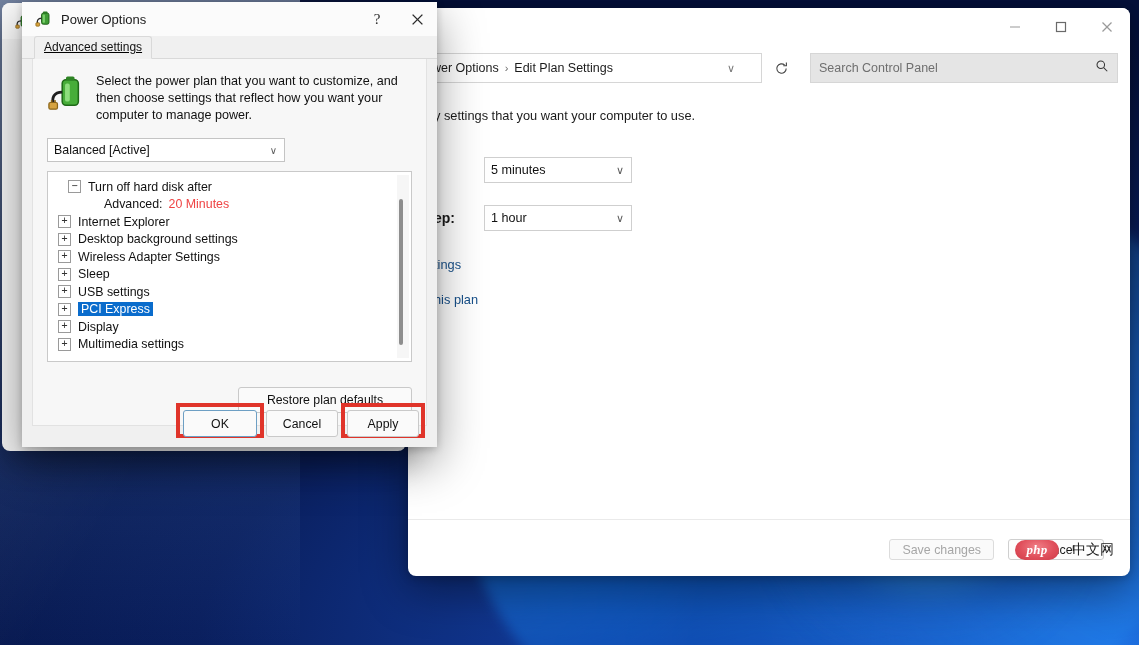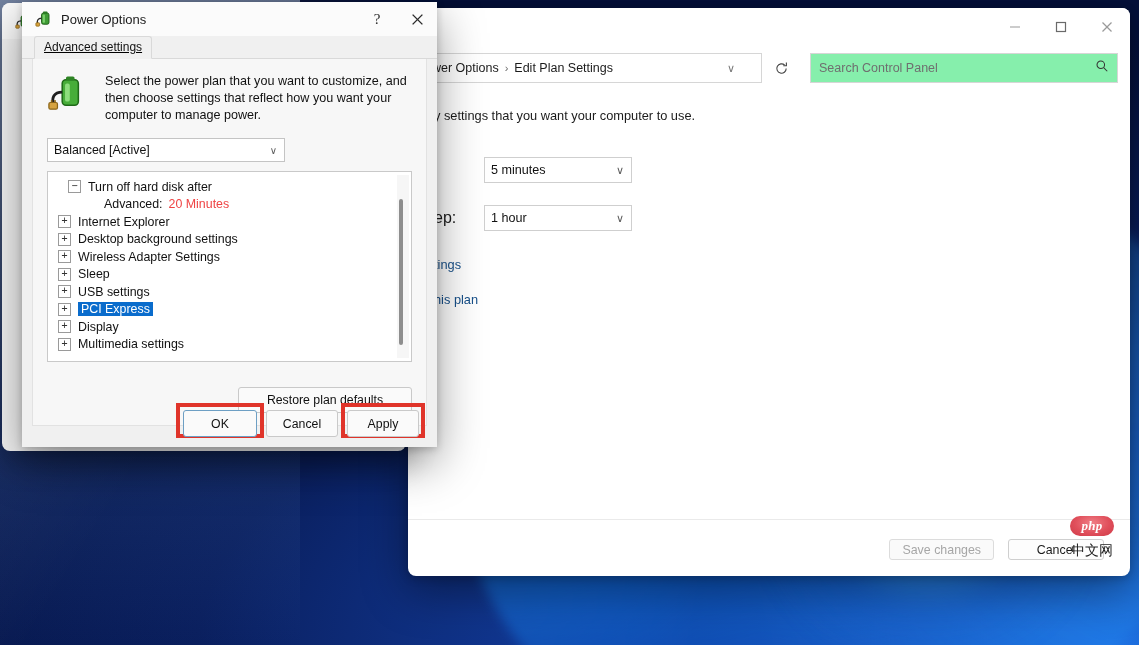--- a/index.html
+++ b/index.html
@@ -54,49 +54,49 @@
   .addrbar{
     flex:0 0 auto;width:330px;height:28px;border:1px solid #d6d6d6;background:#fff;
     display:flex;align-items:center;padding:0 6px;font-size:12.5px;color:#1b1b1b;
     position:relative;
   }
   .crumb{white-space:nowrap;}
   .crumb-sep{margin:0 6px;color:#6a6a6a;font-size:11px;}
   .addr-chev{position:absolute;right:26px;color:#777;font-size:11px;}
   .refresh{width:30px;height:28px;display:flex;align-items:center;justify-content:center;color:#444;margin-left:4px;}
   .searchbox{
-    margin-left:14px;flex:1;height:28px;border:1px solid #d6d6d6;background:#86efac;
+    margin-left:14px;flex:1;height:28px;border:1px solid #d6d6d6;background:#e5e5e5;
     display:flex;align-items:center;padding:0 8px;position:relative;
   }
   .searchbox .ph{font-size:12.5px;color:#6f6f6f;}
   .searchbox .sicon{position:absolute;right:8px;color:#333;}
   #cp-content{padding:18px 26px 0 26px;position:relative;height:calc(100% - 82px);box-sizing:border-box;}
   .cp-h1{font-size:19px;color:#17508a;font-weight:400;margin:0 0 10px 0;letter-spacing:.1px;}
   .cp-sub{font-size:12.8px;color:#1b1b1b;margin:0 0 34px 0;}
   .fieldrow{display:flex;align-items:center;margin-bottom:22px;}
-  .fieldlabel{width:50px;font-size:16px;color:#1b1b1b;}
+  .fieldlabel{width:50px;font-size:14px;color:#1b1b1b;font-weight:bold;}
   .combo{
     width:148px;height:26px;border:1px solid #cfcfcf;background:#fff;
     display:flex;align-items:center;padding:0 6px;font-size:12.6px;color:#111;
     position:relative;box-sizing:border-box;
   }
   .combo .chev{position:absolute;right:7px;color:#5a5a5a;font-size:11px;}
   .cp-link{display:block;font-size:12.8px;color:#17508a;margin-bottom:20px;}
   .cp-btnrow{position:absolute;right:26px;bottom:0;display:flex;gap:14px;}
   .cp-btn{
     min-width:96px;height:21px;border:1px solid #cfcfcf;background:#fdfdfd;border-radius:3px;
     font-size:12.4px;color:#1b1b1b;display:flex;align-items:center;justify-content:center;
     padding:0 12px;box-sizing:border-box;
   }
   .cp-btn.disabled{color:#a6a6a6;background:#fafafa;border-color:#dcdcdc;}
   .cp-divider{position:absolute;left:0;right:0;bottom:56px;height:1px;background:#eaeaea;}
 
   
   #watermark{
-    position:absolute;right:16px;bottom:16px;display:flex;align-items:center;gap:6px;flex-direction:column;
+    position:absolute;right:16px;bottom:16px;display:flex;align-items:center;gap:13px;
   }
   .php-pill{
     width:44px;height:20px;border-radius:11px;
     background:radial-gradient(ellipse at 50% 35%, #f07f87 0%, #e04f5b 55%, #cf3a47 100%);
     display:flex;align-items:center;justify-content:center;
     font-family:"Liberation Serif", serif;font-style:italic;font-weight:bold;
     font-size:13px;color:#fff;letter-spacing:.3px;
   }
   .wm-cn{font-size:14px;color:#1c1c1c;font-family:"DejaVu Sans", sans-serif;}
 
@@ -131,21 +131,21 @@
   }
   #po-tab{
     background:#f0f0f0;border:1px solid #d9d9d9;border-bottom:1px solid #f0f0f0;
     font-size:12px;color:#111;padding:3px 9px 4px 9px;position:relative;top:1px;
     border-radius:3px 3px 0 0;
   }
   #po-body{
     margin:0 10px 0 10px;background:#f7f7f7;border:1px solid #e2e2e2;border-top:none;
     height:367px;box-sizing:border-box;padding:14px 14px 0 14px;position:relative;
   }
-  .po-intro{display:flex;gap:20px;align-items:flex-start;margin-bottom:14px;}
+  .po-intro{display:flex;gap:11px;align-items:flex-start;margin-bottom:14px;}
   .po-intro p{margin:0;font-size:12.6px;line-height:17px;color:#111;}
   .plugicon{width:38px;height:40px;flex:0 0 38px;}
 
   .po-combo{
     width:238px;height:24px;border:1px solid #c4c4c4;background:#fff;
     display:flex;align-items:center;padding:0 6px;font-size:12.4px;color:#111;
     position:relative;box-sizing:border-box;margin-bottom:9px;
   }
   .po-combo .chev{position:absolute;right:7px;color:#5d5d5d;font-size:10px;}
 

